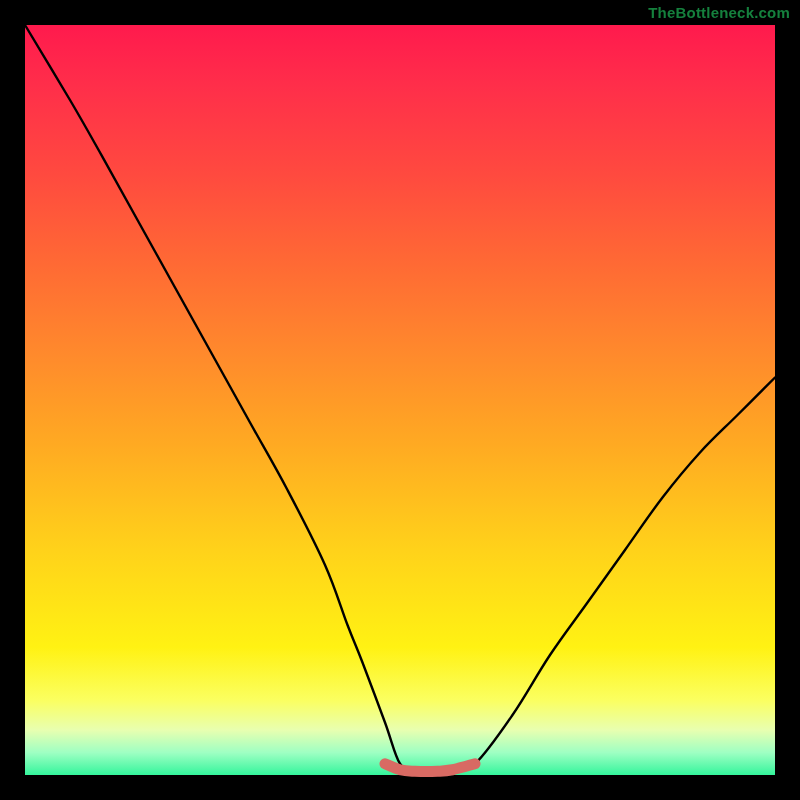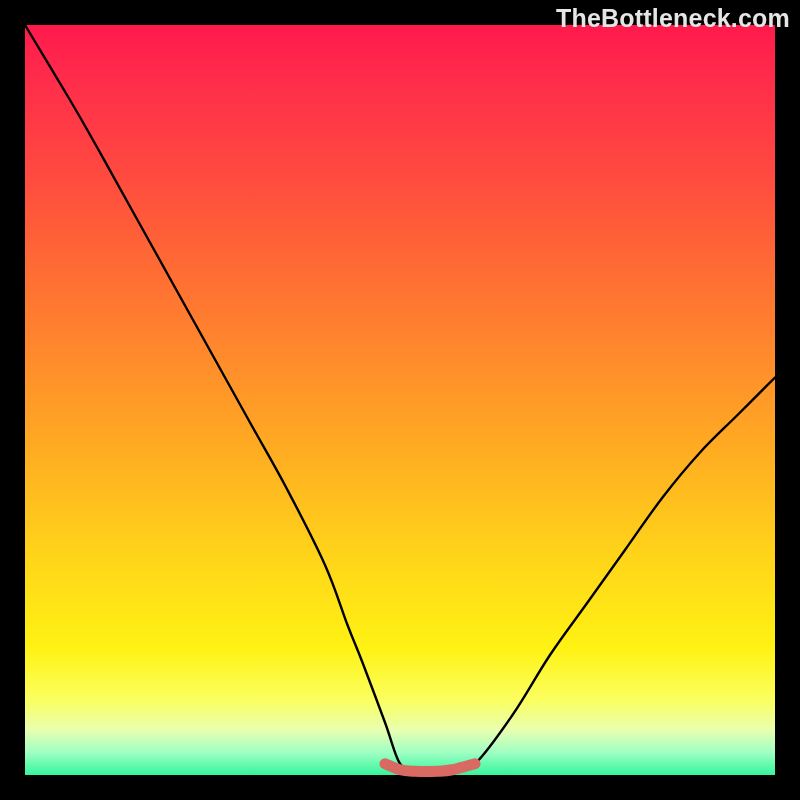--- a/index.html
+++ b/index.html
@@ -37,22 +37,22 @@
       #fbff60 90%,
       #e8ffb0 94%,
       #9fffc3 97%,
       #34f59c 100%
     );
   }
   .watermark {
     position: absolute;
     top: 4px;
     right: 10px;
-    color: #e5e5e5;
-    font-size: 25px;
+    color: #15803d;
+    font-size: 15px;
     font-weight: 600;
     letter-spacing: 0.2px;
     user-select: none;
   }
   svg.curve {
     position: absolute;
     left: 0;
     top: 0;
     width: 750px;
     height: 750px;

